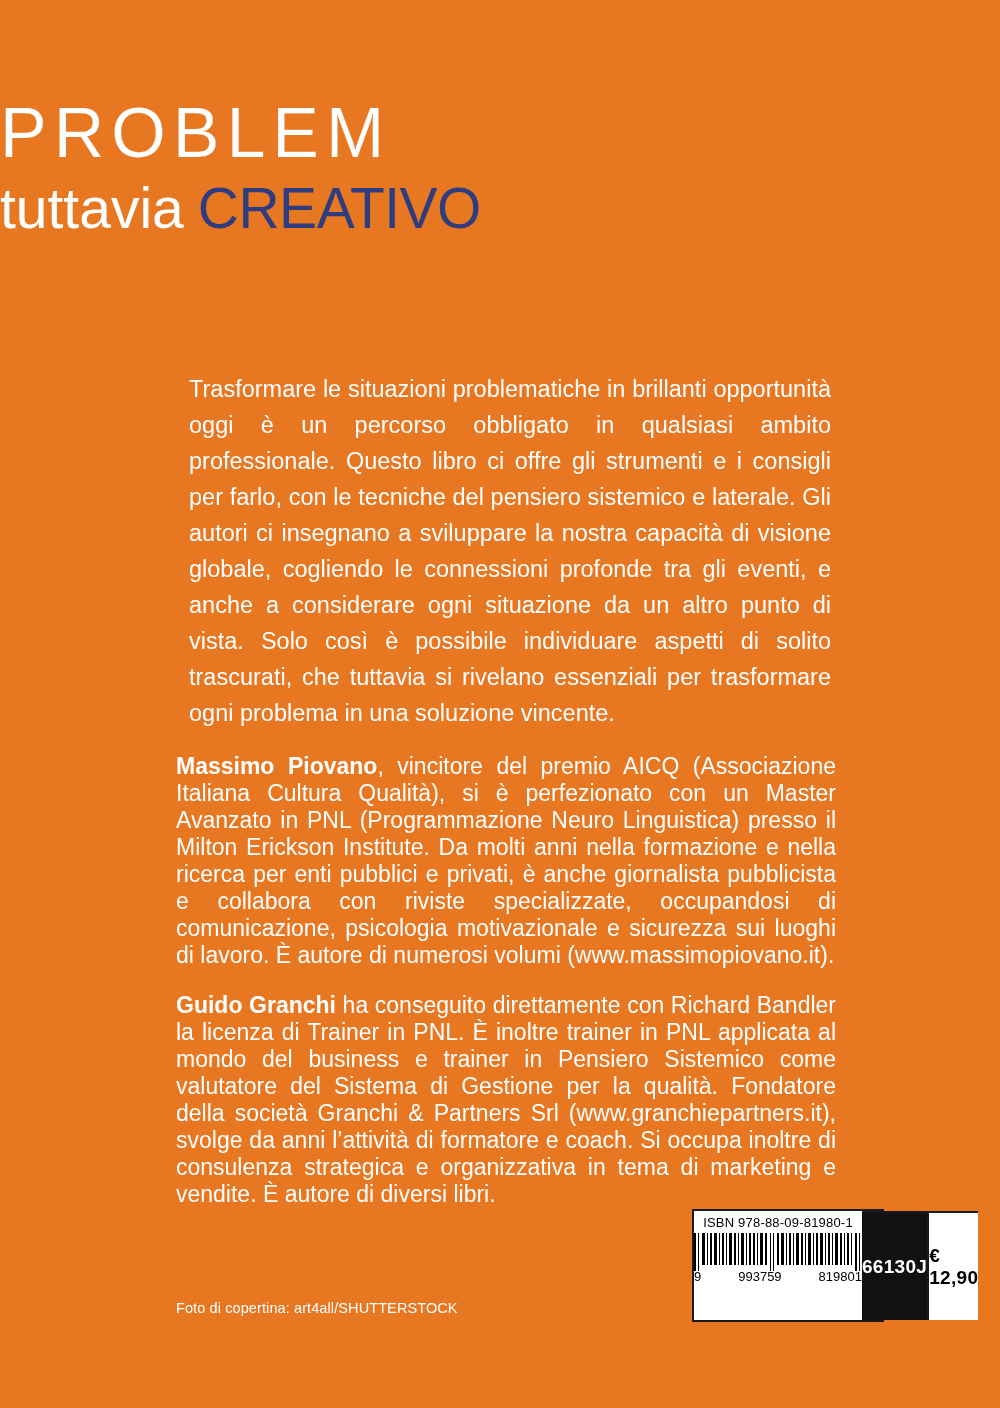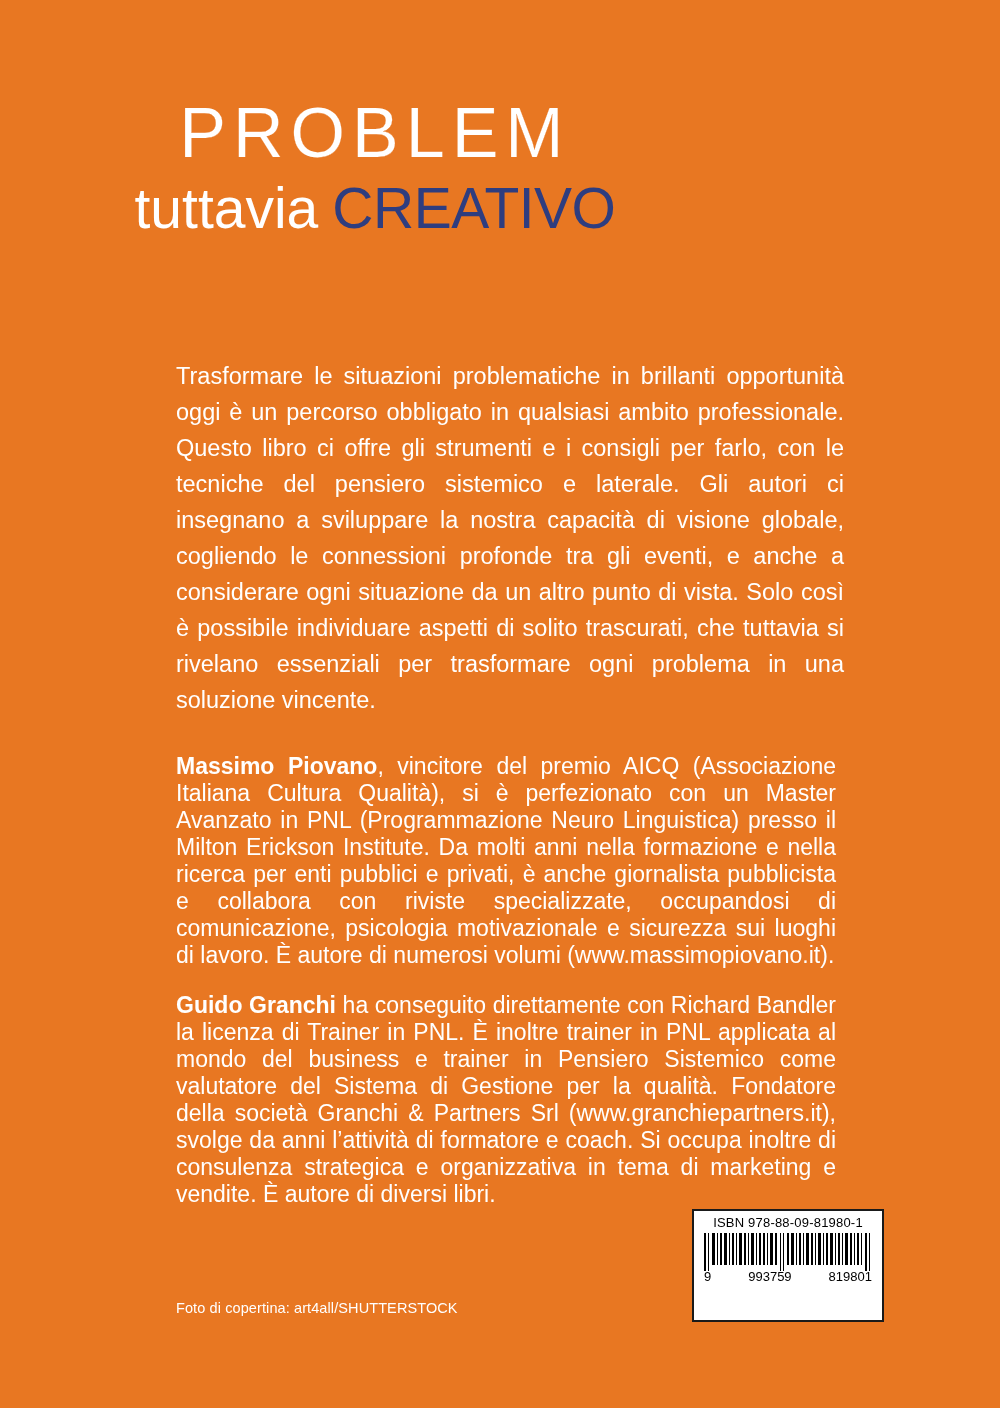--- a/index.html
+++ b/index.html
@@ -20,21 +20,21 @@
     height: 1408px;
     background: #e87722;
   }
 
   
   .title-block {
     position: absolute;
     left: 0;
     top: 96px;
     width: 750px;
-    text-align: center;
+    text-align: left;
   }
   .title-line-1 {
     font-family: "Liberation Sans", sans-serif;
     font-weight: 300;
     font-size: 70px;
     line-height: 74px;
     letter-spacing: 7px;
     color: #ffffff;
     white-space: nowrap;
     -webkit-text-stroke: 0.2px #e87722;
@@ -65,21 +65,21 @@
     top: 358px;
     width: 668px;
     color: #ffffff;
     font-size: 23.5px;
     line-height: 36px;
     font-weight: 400;
     text-align: justify;
     text-justify: inter-word;
   }
   .blurb p {
-    margin: 0;
+    margin: 13px;
   }
 
   
   .bios {
     position: absolute;
     left: 176px;
     top: 753px;
     width: 660px;
     color: #ffffff;
     font-size: 23px;
@@ -252,15 +252,19 @@
         <rect x="157" y="0" width="1" height="32" fill="#000"></rect>
         <rect x="161" y="0" width="2" height="38" fill="#000"></rect>
         <rect x="165" y="0" width="1" height="38" fill="#000"></rect>
       </svg>
       <div class="ean-digits">
         <span>9</span>
         <span>993759</span>
         <span>819801</span>
       </div>
     </div>
+    <div class="barcode-lower">
+      <div class="code-cell">66130J</div>
+      <div class="price-cell">€ 12,90</div>
+    </div>
   </div>
 
 </div>
 
 </body></html>

